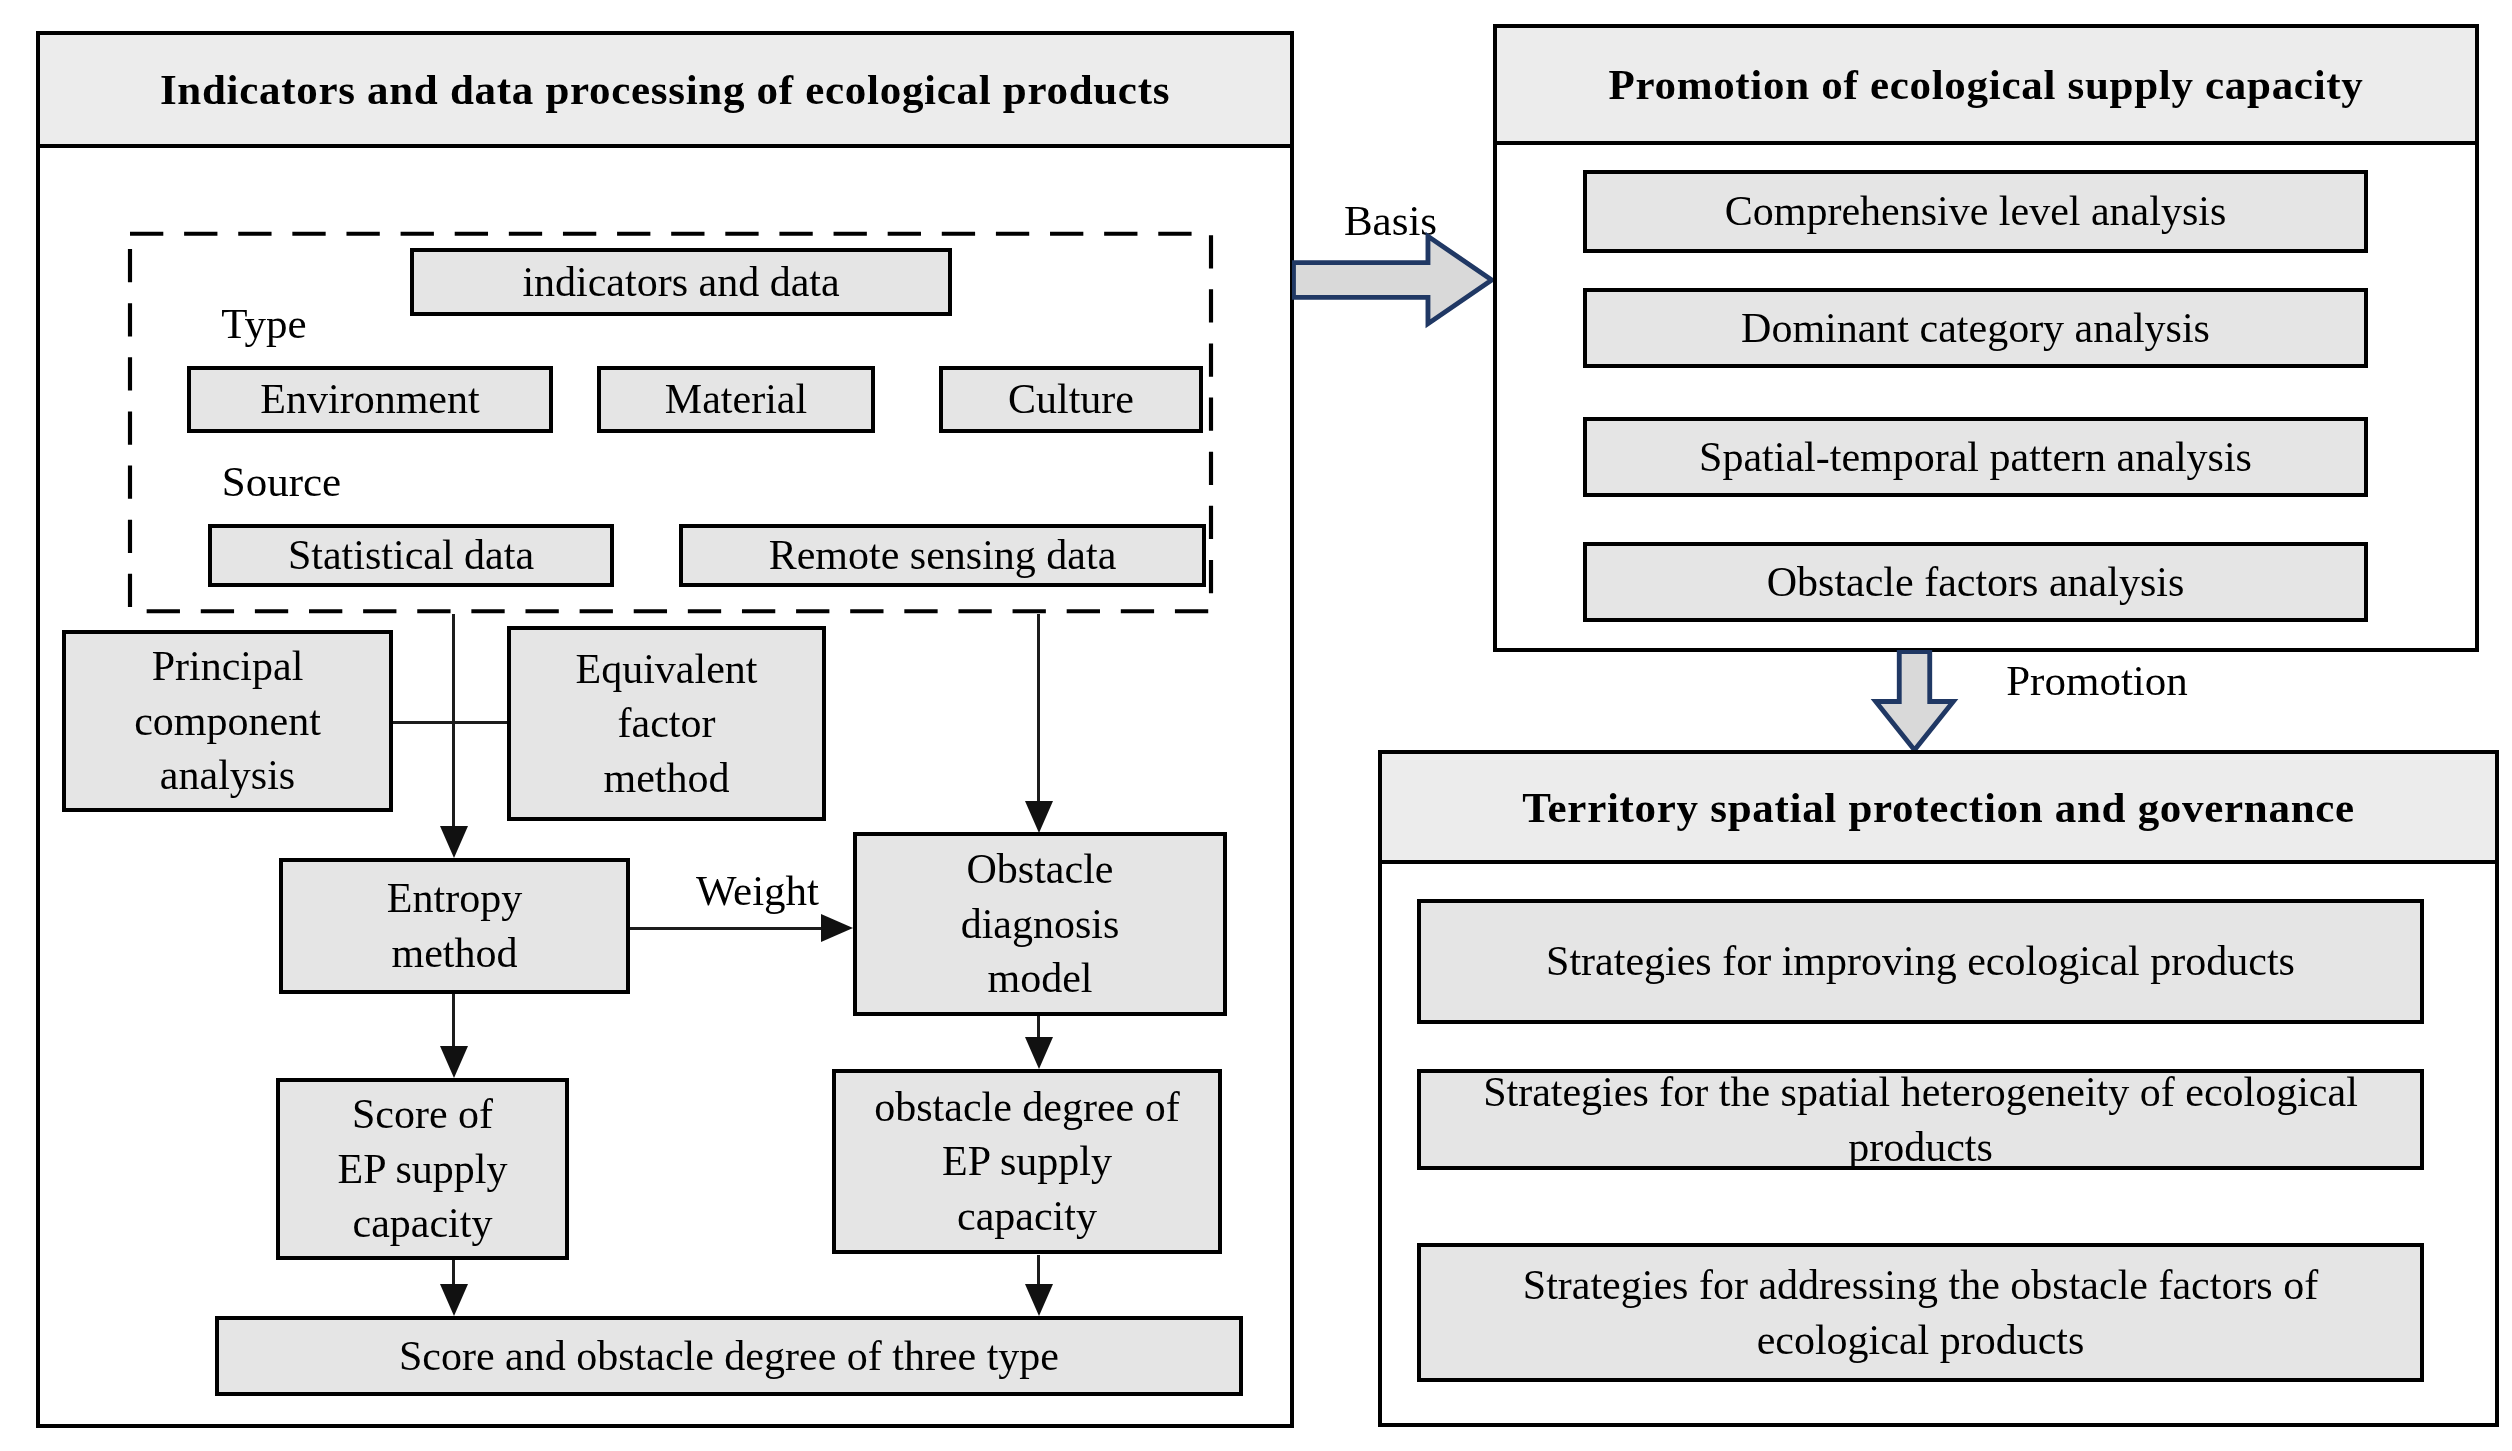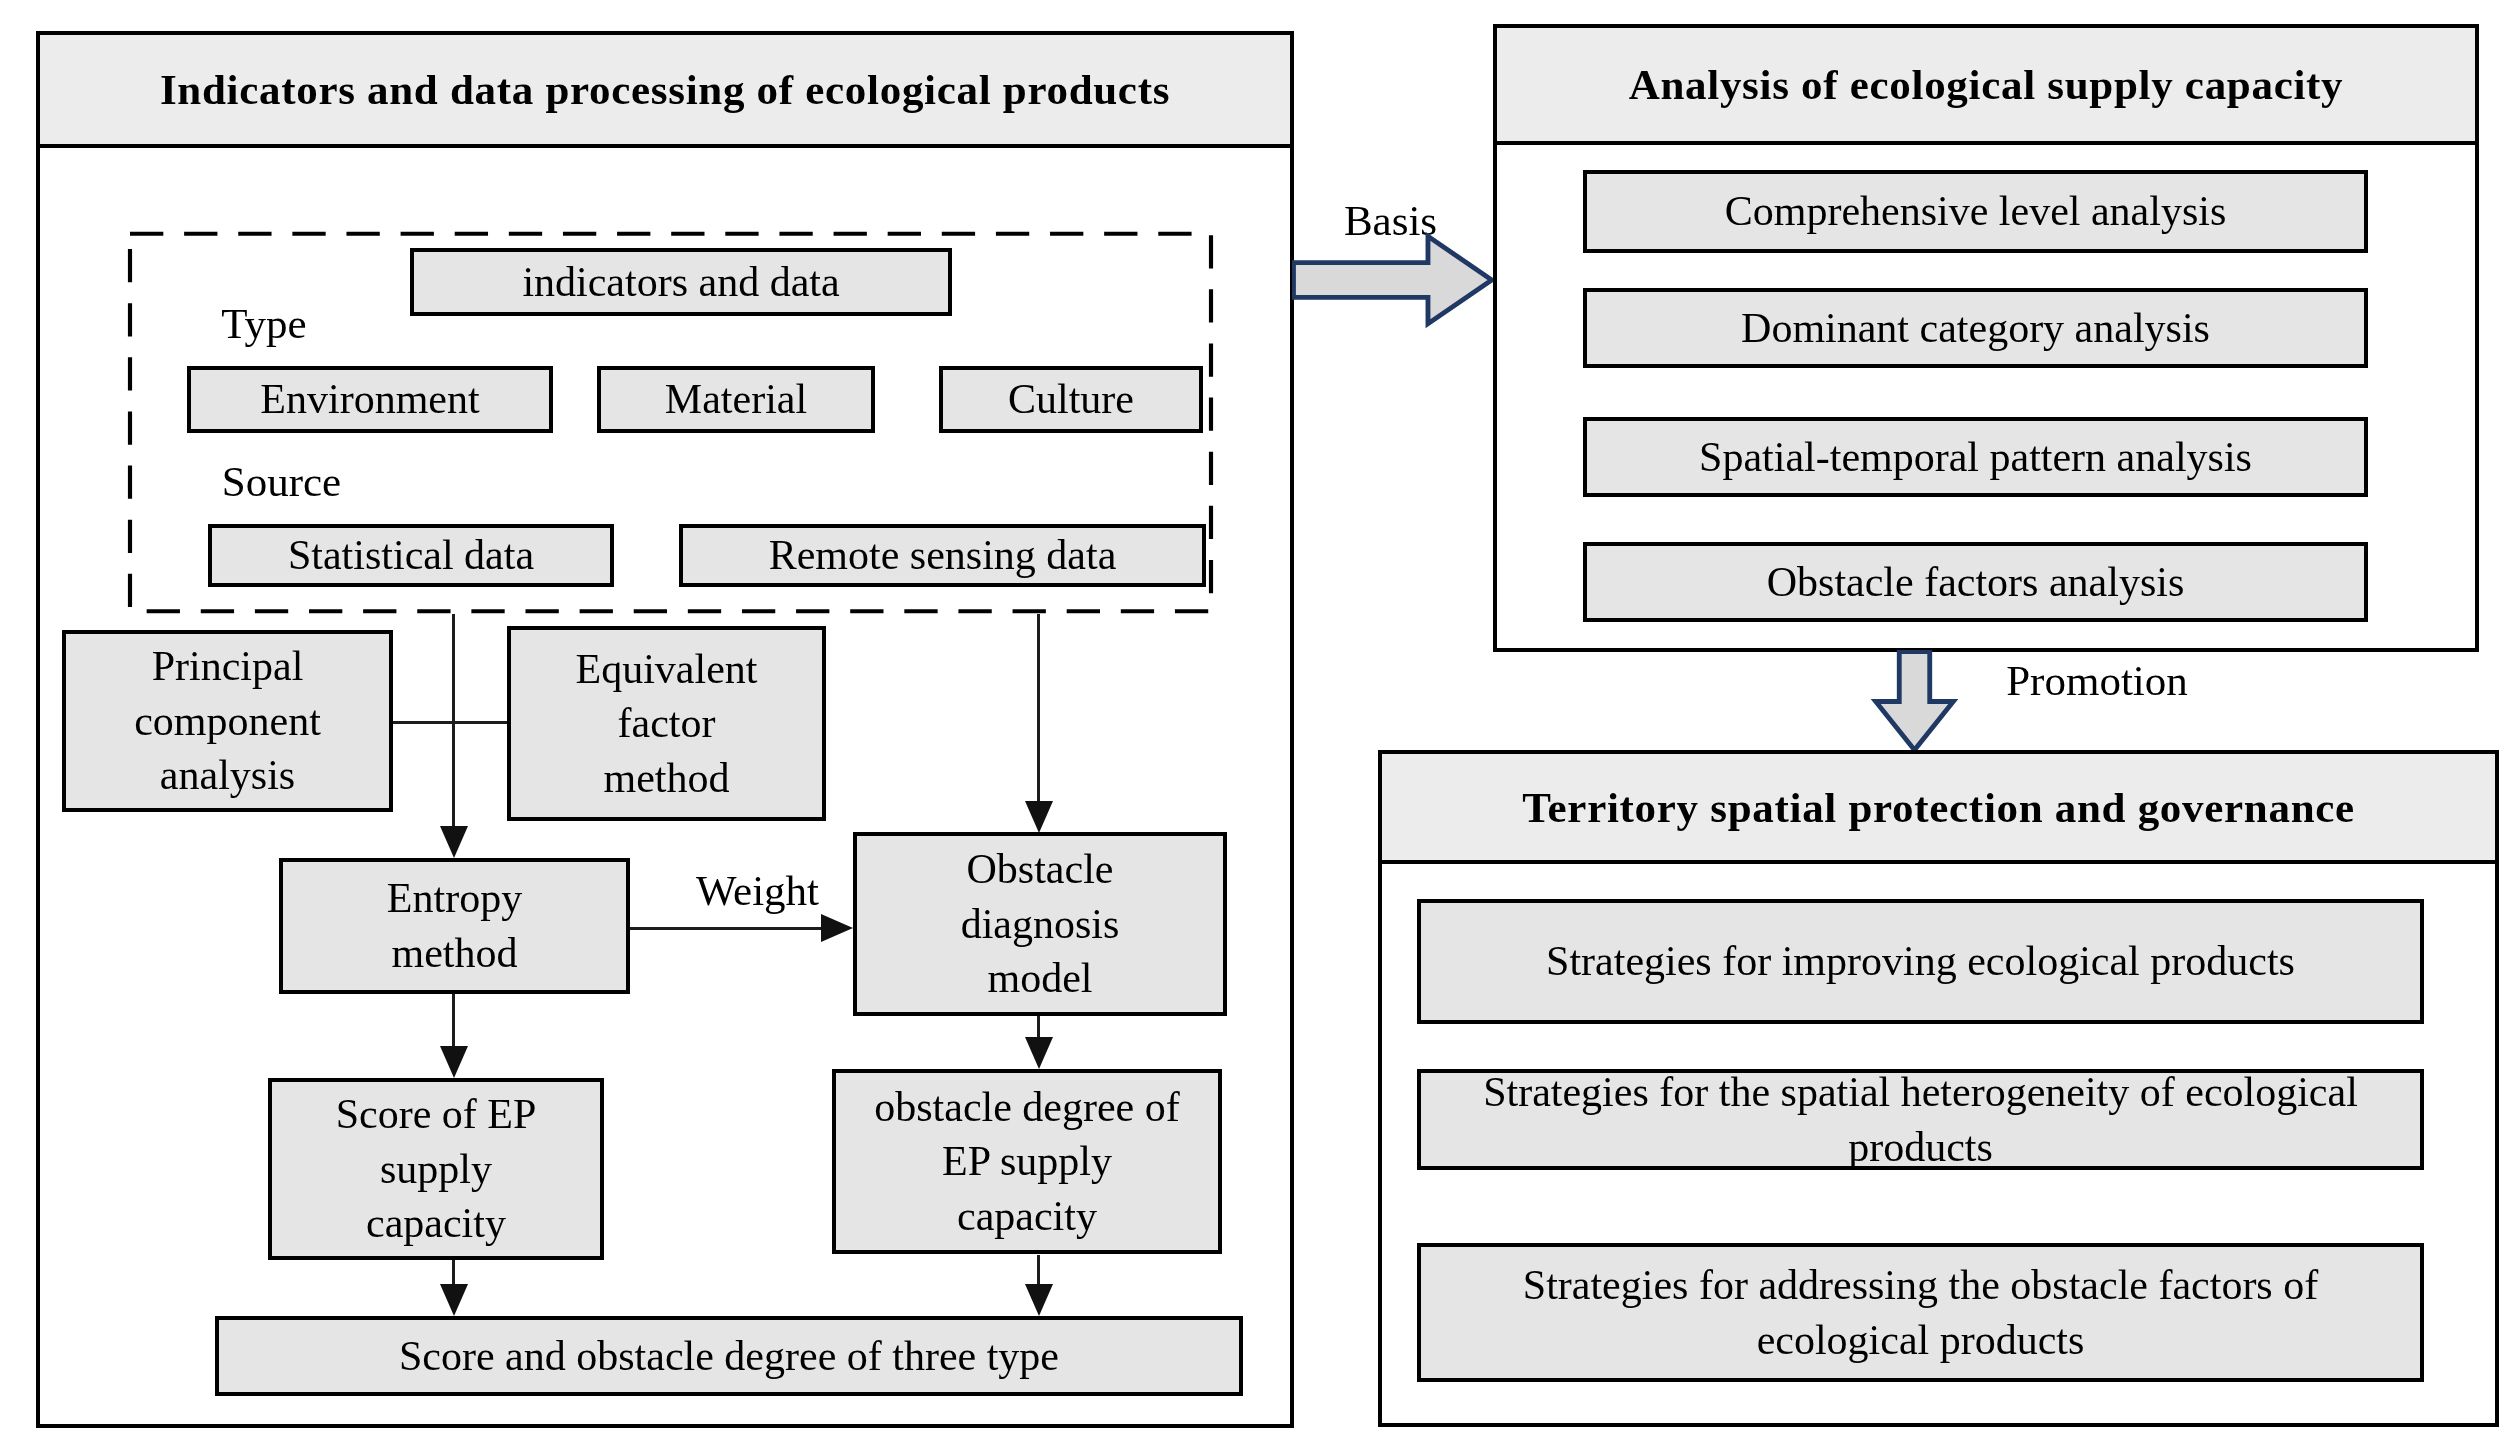--- a/index.html
+++ b/index.html
@@ -73,21 +73,21 @@
   <div class="box" style="left:279px;top:858px;width:351px;height:136px;padding:0 66px;">
     <span>Entropy method</span>
   </div>
   <div class="lbl" style="left:667px;top:861px;width:181px;height:59px;">
     <span>Weight</span>
   </div>
   <div class="box" style="left:853px;top:832px;width:374px;height:184px;padding:0 56px;">
     <span>Obstacle diagnosis model</span>
   </div>
 
-  <div class="box" style="left:268px;top:1078px;width:336px;height:182px;padding:0 52px;">
+  <div class="box" style="left:276px;top:1078px;width:293px;height:182px;padding:0 52px;">
     <span>Score of EP supply capacity</span>
   </div>
   <div class="box" style="left:832px;top:1069px;width:390px;height:185px;padding:0 33px;">
     <span>obstacle degree of EP supply capacity</span>
   </div>
   <div class="box" style="left:215px;top:1316px;width:1028px;height:80px;">
     <span>Score and obstacle degree of three type</span>
   </div>
 
   <div class="vline" style="left:452px;top:614px;width:2.8px;height:214px;"></div>
@@ -115,21 +115,21 @@
 
   <div class="lbl" style="left:1290px;top:191px;width:201px;height:59px;">
     <span>Basis</span>
   </div>
   <svg class="blockarrow" style="left:1292px;top:228px;" width="204" height="104" viewBox="0 0 294 150">
     <polygon points="2,50 196,50 196,12 288,75 196,138 196,100 2,100" fill="#d9d9d9" stroke="#203864" stroke-width="7"></polygon>
   </svg>
 
   <div class="panel" style="left:1493px;top:24px;width:986px;height:628px;">
     <div class="panel-header" style="height:117px;">
-      <span>Analysis of ecological supply capacity</span>
+      <span>Promotion of ecological supply capacity</span>
     </div>
   </div>
 
   <div class="box" style="left:1583px;top:170px;width:785px;height:83px;">
     <span>Comprehensive level analysis</span>
   </div>
   <div class="box" style="left:1583px;top:288px;width:785px;height:80px;">
     <span>Dominant category analysis</span>
   </div>
   <div class="box" style="left:1583px;top:417px;width:785px;height:80px;">

